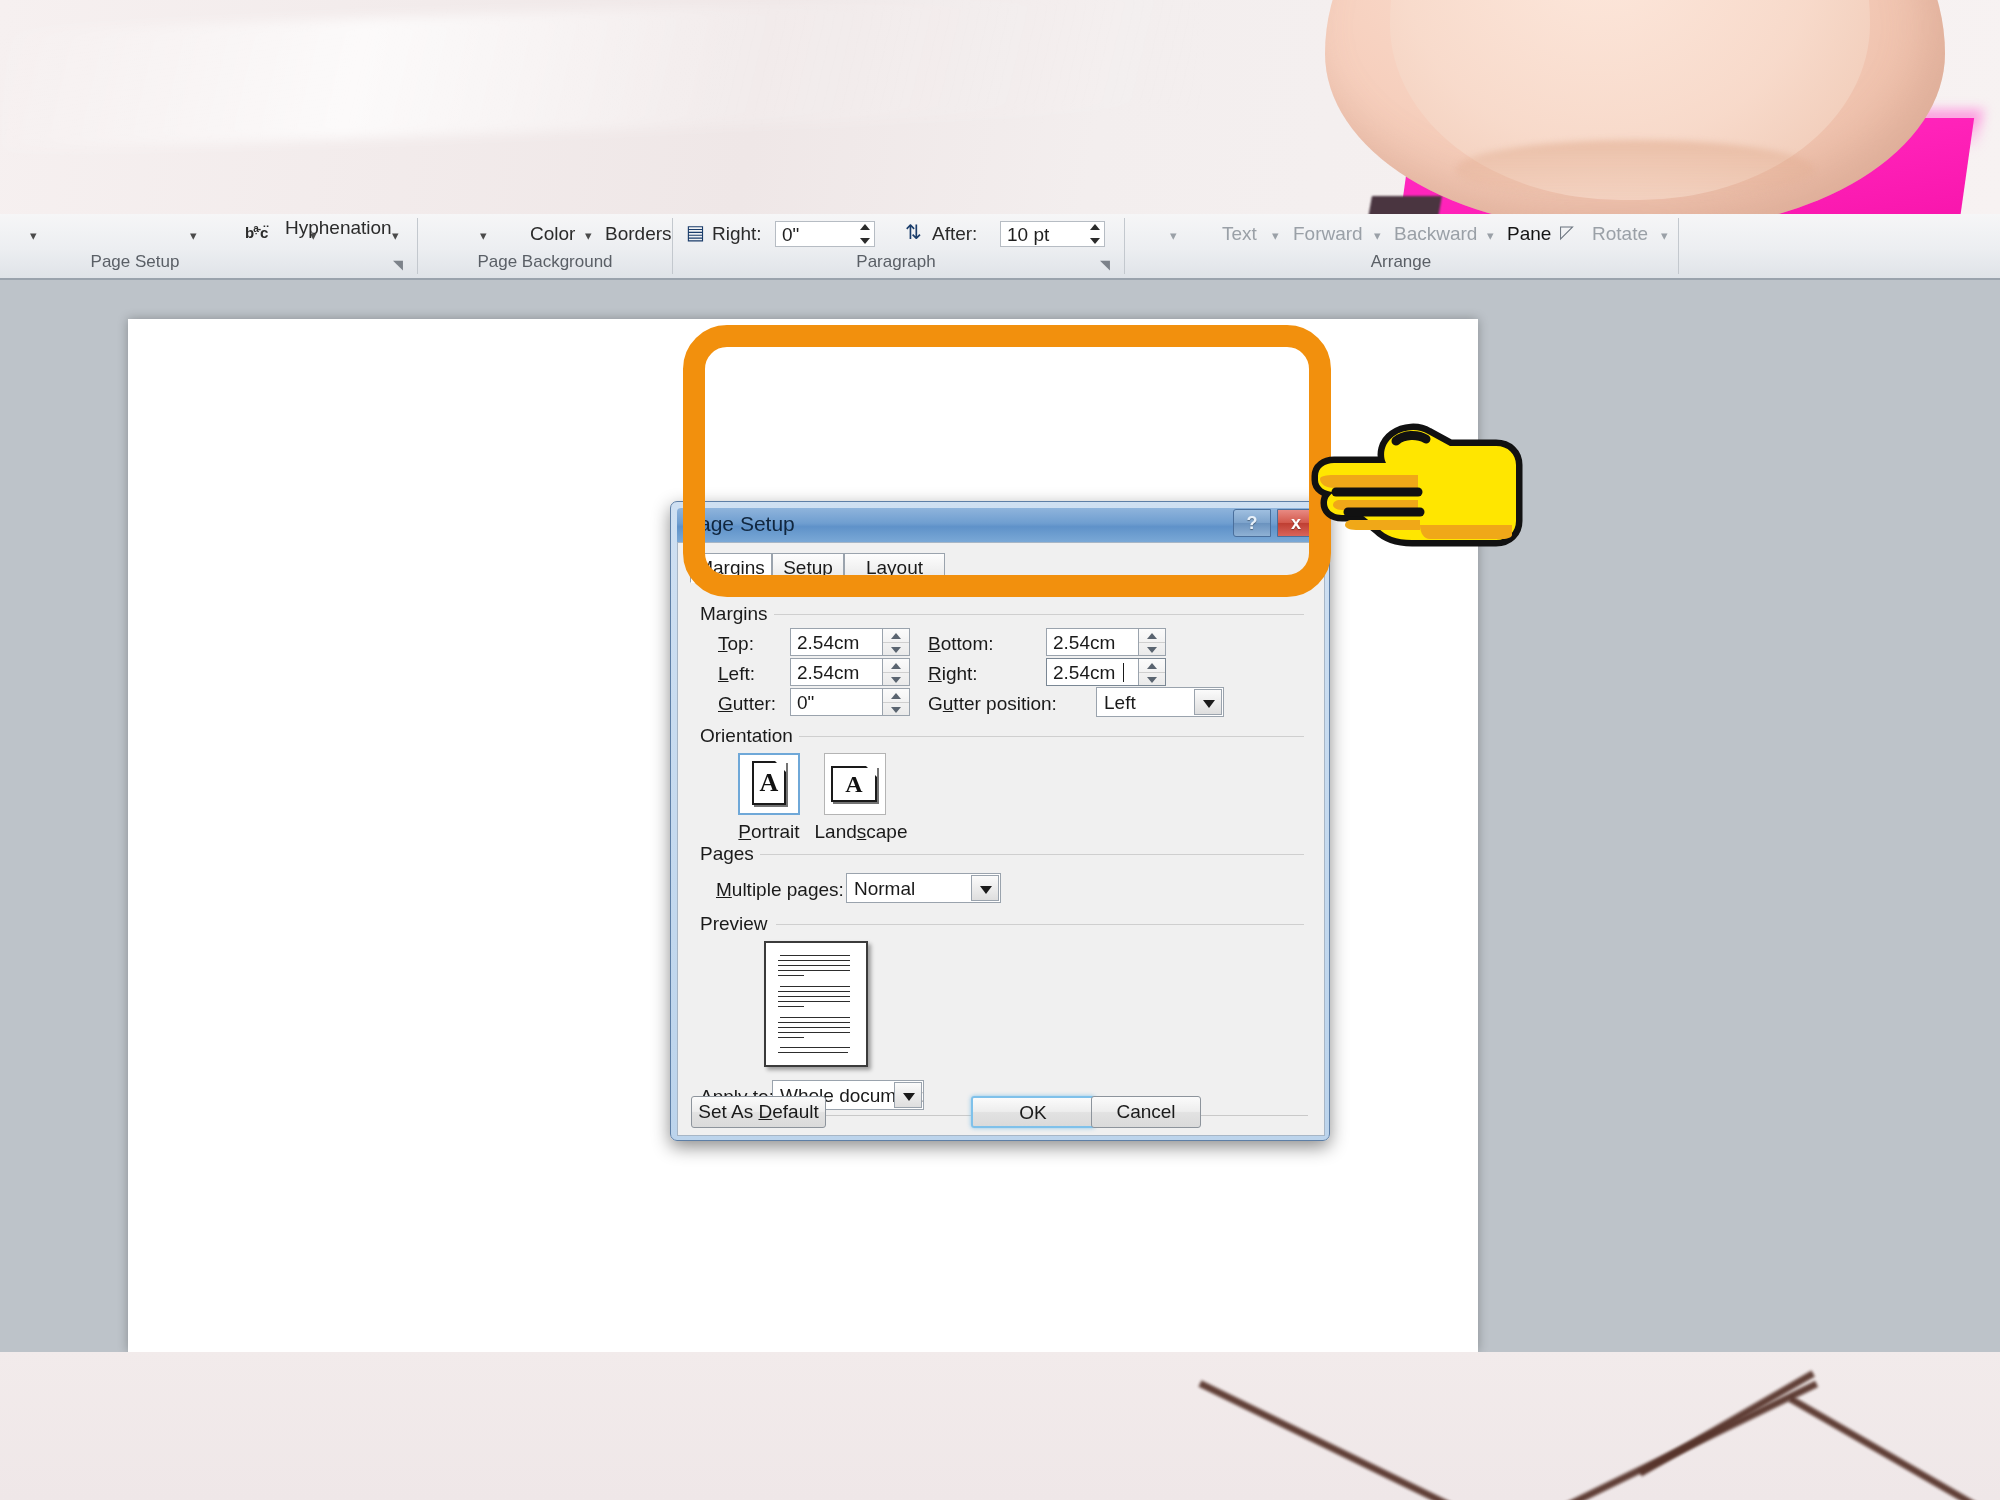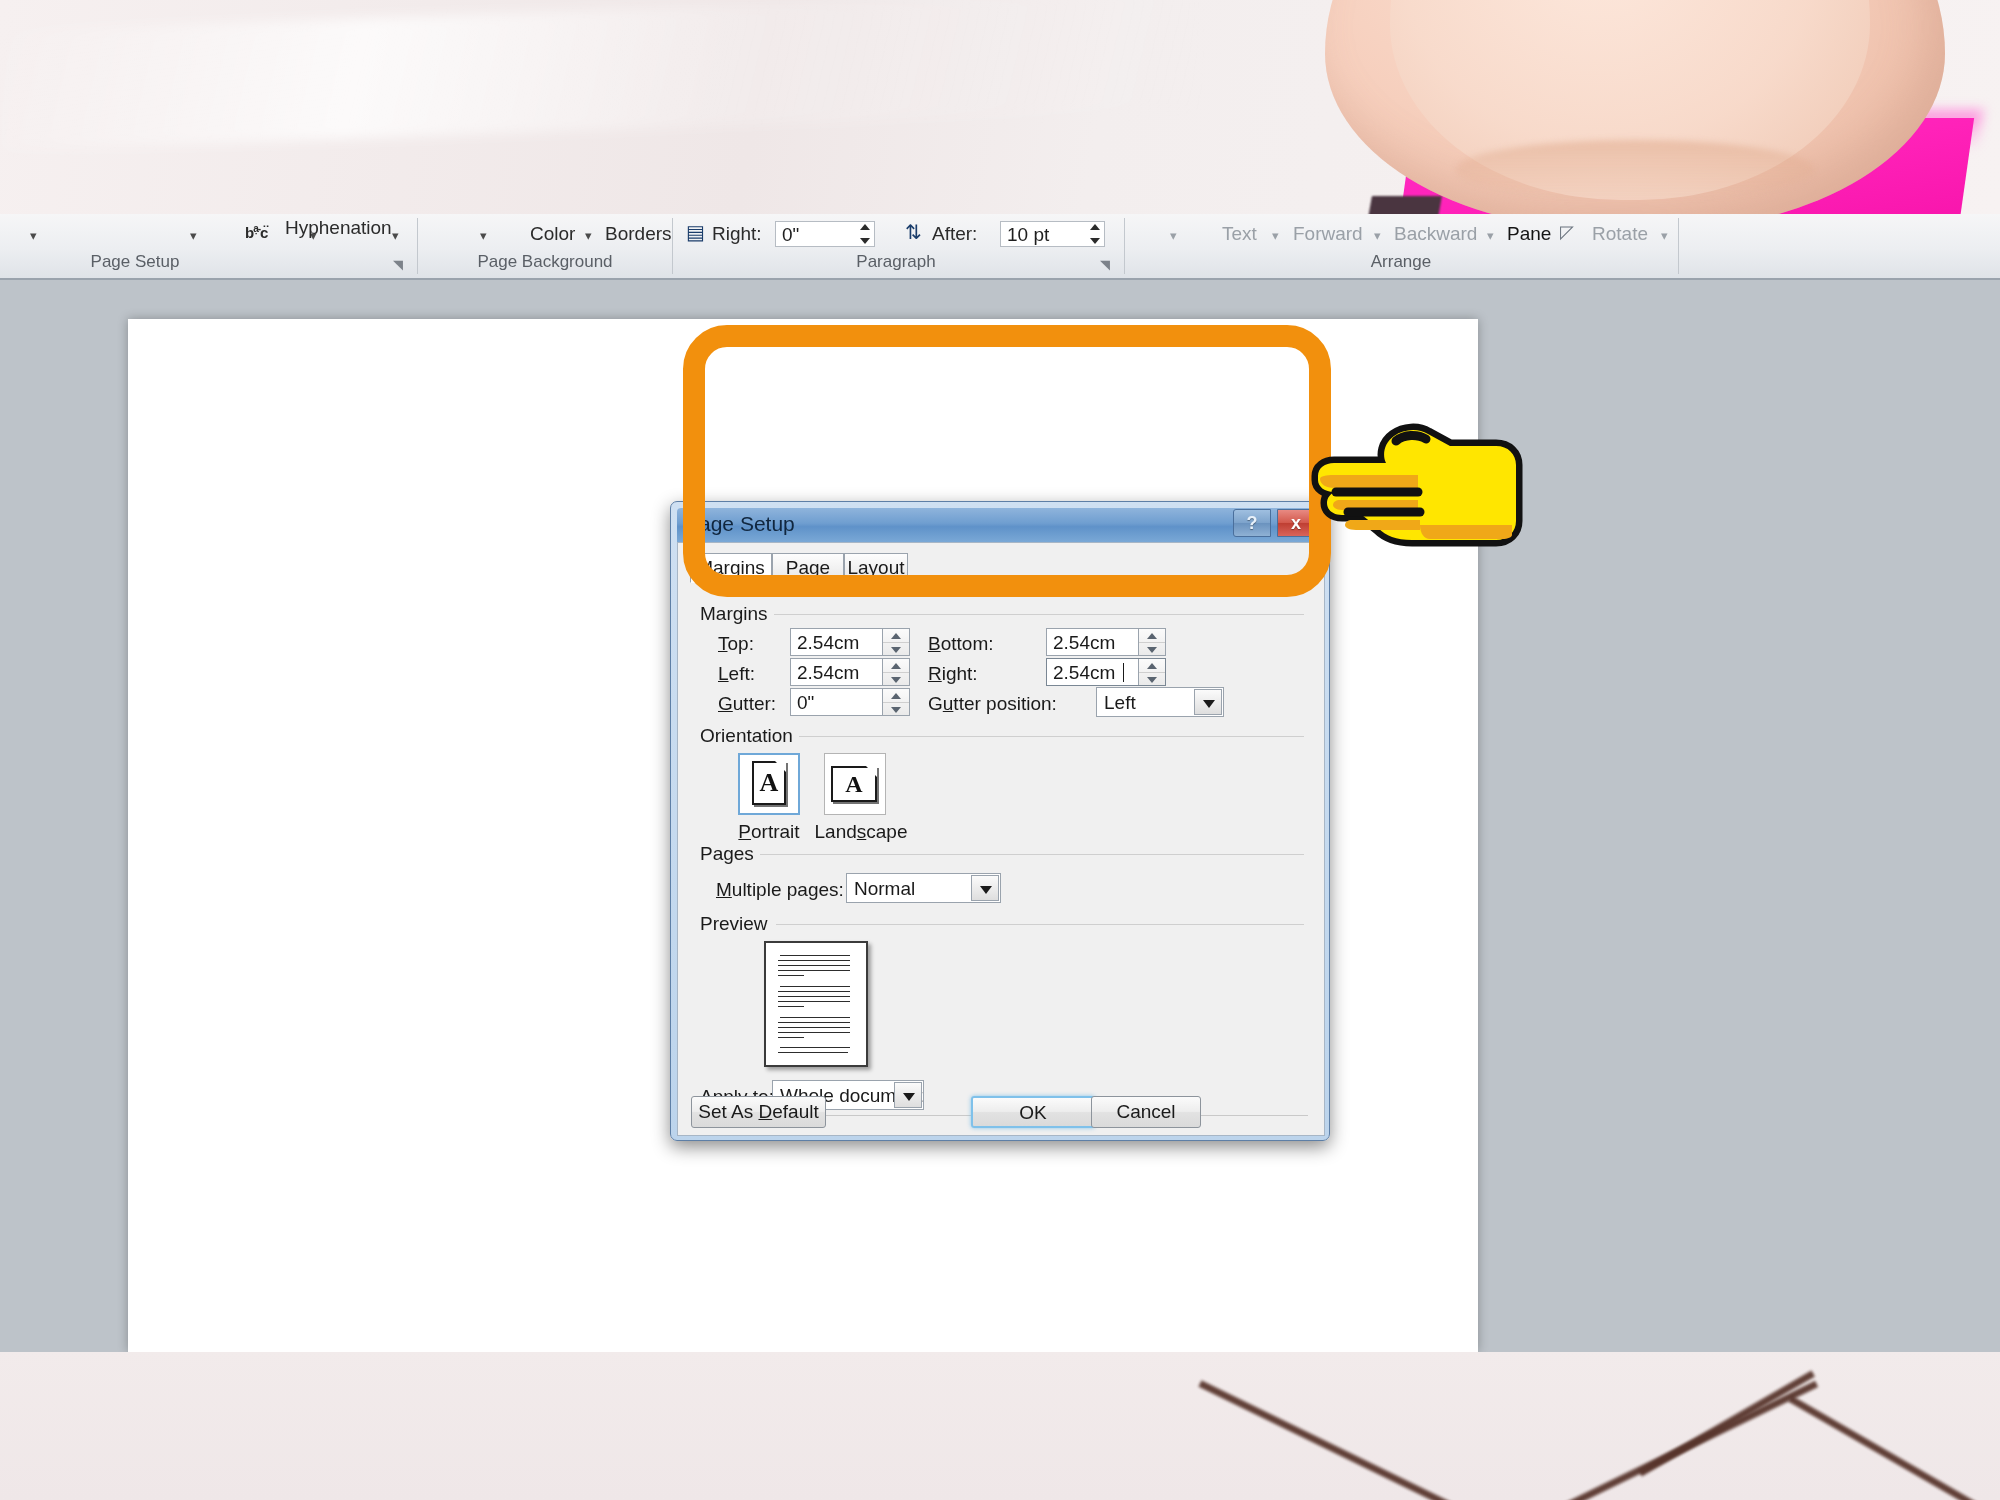--- a/index.html
+++ b/index.html
@@ -239,22 +239,22 @@
       </div>
       <div class="titlebtn" id="btn-close">
         <span>x</span>
       </div>
     </div>
 
     <div id="dlg-body">
 
       <div id="tabstrip">
         <div class="tab active" style="left:0;width:82px;">Margins</div>
-        <div class="tab" style="left:82px;width:72px;">Page</div>
-        <div class="tab" style="left:154px;width:64px;">Layout</div>
+        <div class="tab" style="left:82px;width:72px;">Setup</div>
+        <div class="tab" style="left:154px;width:101px;">Layout</div>
       </div>
       <div id="tab-underline"></div>
 
       <div class="section-title" style="left:22px;top:60px;">Margins</div>
       <div class="section-rule" style="left:22px;top:71px;width:604px;"></div>
 
       <div class="fld-label" style="left:40px;top:90px;"><u>T</u>op:</div>
       <div class="spinbox" style="left:112px;top:85px;">
         <div class="val">2.54cm</div>
         <div class="spinner">

